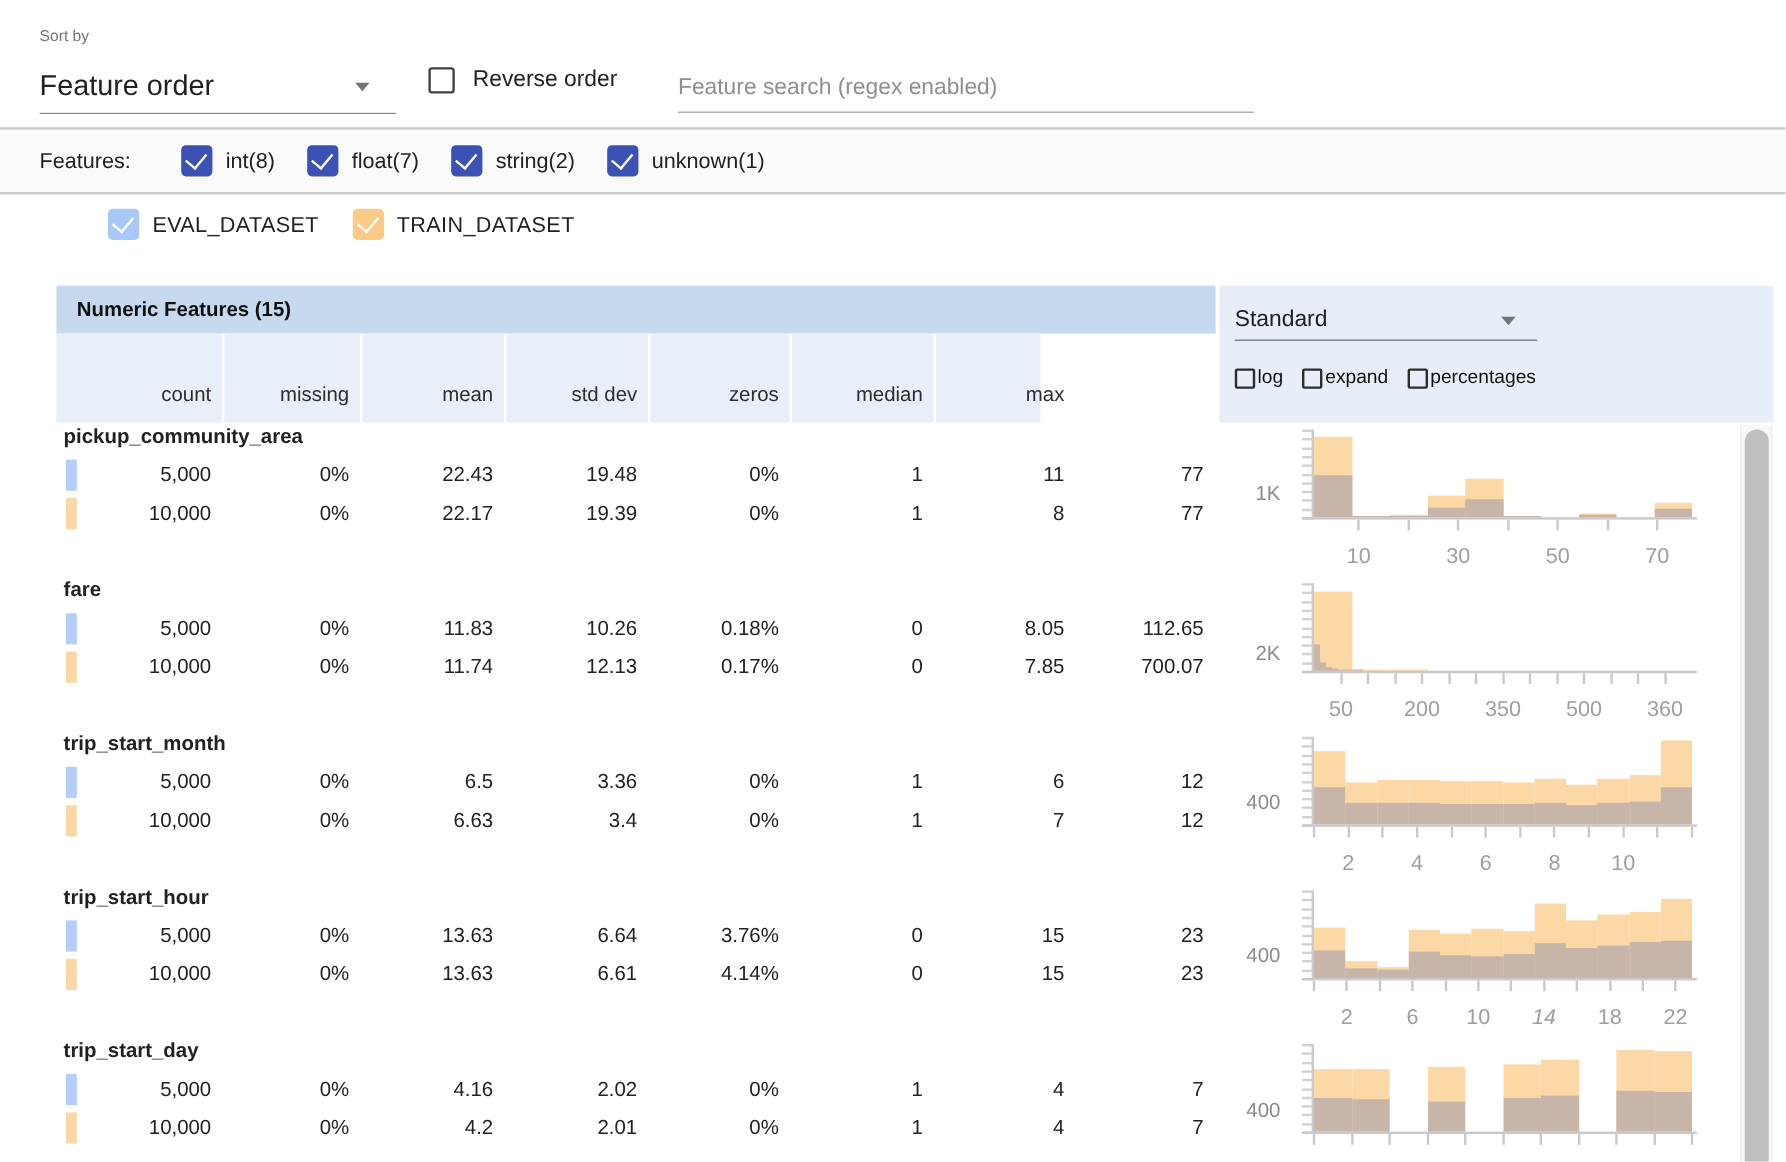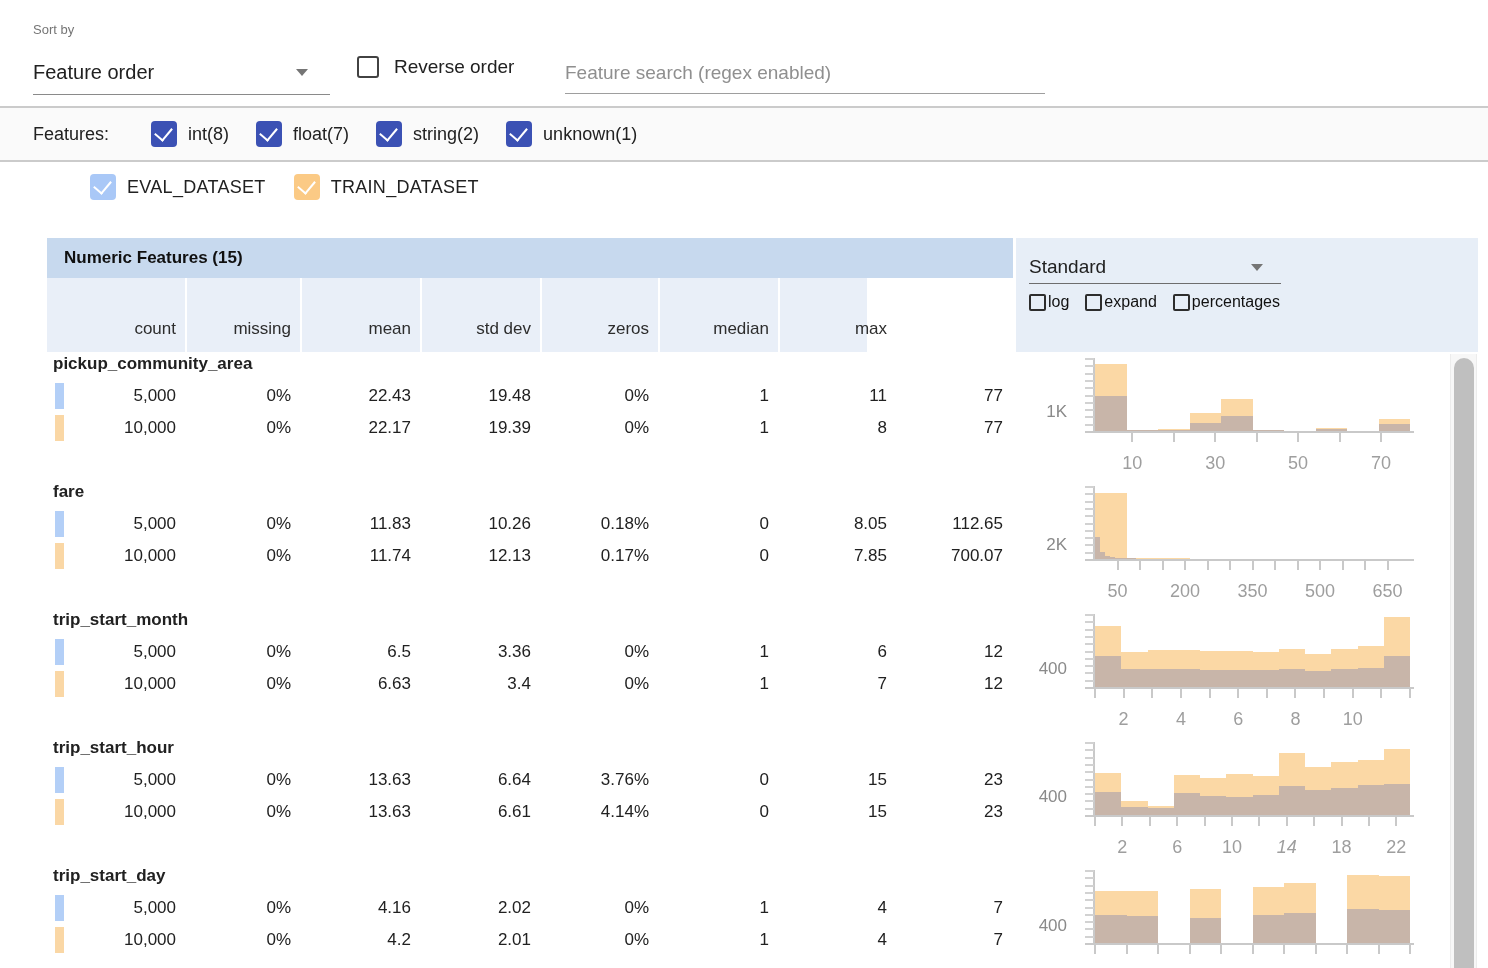--- a/index.html
+++ b/index.html
@@ -8,21 +8,21 @@
     width:1488px; height:968px; position:relative; overflow:hidden;
     background:#ffffff; color:#212121;
     font-family:"Liberation Sans", sans-serif;
   }
   .abs { position:absolute; }
 
   
   .sort-label { left:33px; top:22px; font-size:13px; color:#757575; }
   .sort-select {
     left:33px; top:50px; width:297px; height:45px;
-    border-bottom:1.5px solid #8a8a8a; font-size:20px;
+    border-bottom:1.5px solid #8a8a8a; font-size:24px;
     display:flex; align-items:center; cursor:pointer;
   }
   .caret {
     width:0; height:0; border-left:6px solid transparent; border-right:6px solid transparent;
     border-top:7px solid #757575; display:inline-block;
   }
   .sort-select .caret { position:absolute; right:22px; top:19px; }
   .reverse-wrap { left:357px; top:56px; display:flex; align-items:center; gap:15px; cursor:pointer; }
   .cb-outline {
     width:22px; height:22px; border:2px solid #424242; border-radius:3px; background:#fff;
@@ -75,21 +75,21 @@
   
   .chart-panel {
     left:1016px; top:238px; width:462px; height:114px; background:#e7eef7; padding:10px 0 0 13px;
   }
   .cp-label { font-size:14px; color:#6d6d6d; }
   .cp-select {
     width:252px; height:34px; margin-top:2px; border-bottom:1.5px solid #6d6d6d;
     font-size:19px; display:flex; align-items:center; position:relative; cursor:pointer;
   }
   .cp-select .caret { position:absolute; right:18px; top:14px; }
-  .cp-opts { display:flex; align-items:center; gap:16px; margin-top:9px; }
+  .cp-opts { display:flex; align-items:center; gap:16px; margin-top:22px; }
   .cp-opt { display:flex; align-items:center; gap:2px; cursor:pointer; }
   .cb-small { width:17px; height:17px; border:2px solid #2d2d2d; border-radius:2px; background:transparent; flex:0 0 auto; }
   .cp-opt .o-label { font-size:16px; color:#111; }
 
   
   .fblock { position:absolute; left:0; width:1488px; height:128px; }
   .fname { position:absolute; left:53px; top:2px; font-size:17px; font-weight:bold; }
   .drow { position:absolute; left:47px; width:966px; height:32px; }
   .dcell { text-align:right; padding-right:9px; font-size:17px; line-height:32px; white-space:nowrap; }
   .swatch { position:absolute; left:8px; top:3px; width:9px; height:26px; }
@@ -321,21 +321,21 @@
         <div class="xtick" style="left: 1229px; top: 81px;"></div>
         <div class="xtick" style="left: 1251.5px; top: 81px;"></div>
         <div class="xlab" style="left: 1222.5px; top: 101px;">350</div>
         <div class="xtick" style="left: 1274px; top: 81px;"></div>
         <div class="xtick" style="left: 1296.5px; top: 81px;"></div>
         <div class="xtick" style="left: 1319px; top: 81px;"></div>
         <div class="xlab" style="left: 1290px; top: 101px;">500</div>
         <div class="xtick" style="left: 1341.5px; top: 81px;"></div>
         <div class="xtick" style="left: 1364px; top: 81px;"></div>
         <div class="xtick" style="left: 1386.5px; top: 81px;"></div>
-        <div class="xlab" style="left: 1357.5px; top: 101px;">650</div>
+        <div class="xlab" style="left: 1357.5px; top: 101px;">360</div>
         <div class="plot-hover"></div>
       </div>
       <div class="fblock" style="top: 608px;">
         <div class="fname">trip_start_month</div>
         <div class="drow grid8" style="top: 28px;">
           <div class="swatch" style="background: rgb(179, 207, 247);"></div>
           <div class="dcell">5,000</div>
           <div class="dcell">0%</div>
           <div class="dcell">6.5</div>
           <div class="dcell">3.36</div>

